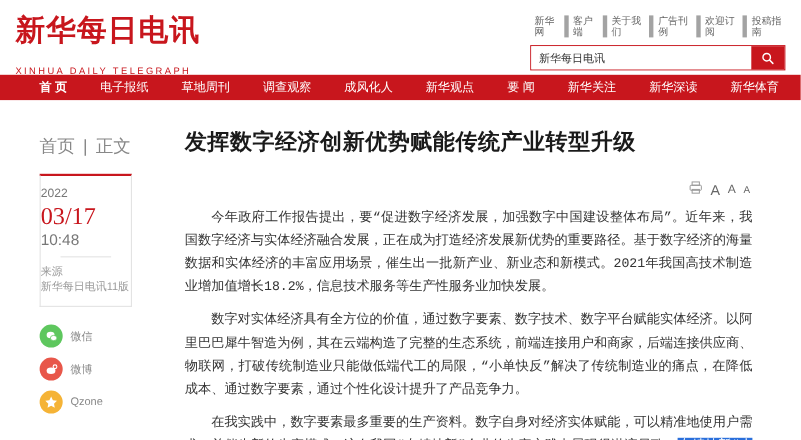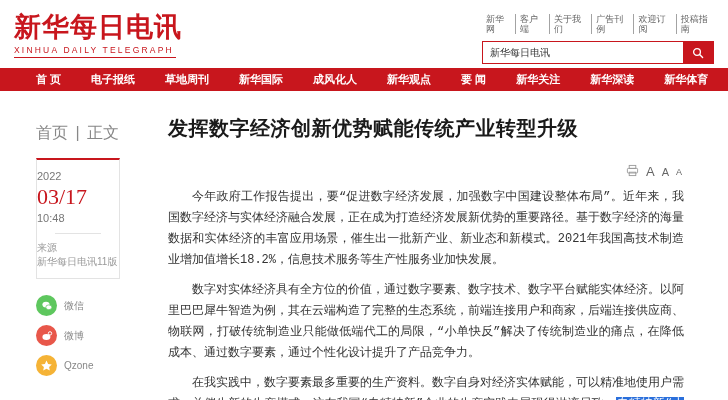--- a/index.html
+++ b/index.html
@@ -27,39 +27,39 @@
     font-size: 27px;
     font-weight: bold;
     letter-spacing: 1px;
     font-family: "Liberation Serif", serif;
     line-height: 30px;
   }
   .logo-en {
     color: #c8161d;
     font-size: 8.5px;
     letter-spacing: 2.2px;
-    margin-top: 3px;
+    margin-top: 17px;
     font-family: "Liberation Sans", sans-serif;
   }
   .logo-rule {
     width: 162px; height: 1px; background: #c8161d; margin-top: 2px;
   }
 
   .header-right { width: 232px; padding-top: 6px; }
   .top-links {
     display: flex;
     justify-content: flex-end;
     gap: 0px;
     font-size: 9px;
     color: #666;
     margin-bottom: 7px;
   }
   .top-links a {
     color: #666; text-decoration: none; padding: 0 4px;
-    border-right: 1px solid #a3a3a3;
+    border-right: 4px solid #a3a3a3;
     line-height: 10px;
   }
   .top-links a:last-child { border-right: none; padding-right: 0;}
   .search-box {
     display: flex;
     border: 1px solid #c8161d;
     height: 23px;
     align-items: stretch;
   }
   .search-box input {
@@ -81,21 +81,20 @@
     align-items: center;
     padding: 0 20px;
     gap: 8px;
   }
   .nav a {
     color: #fff;
     font-size: 11px;
     text-decoration: none;
     padding: 0 11px;
     white-space: nowrap;
-    font-weight: bold;
   }
   .nav a.first { font-weight: bold; padding-left: 16px; }
 
   
   .content { display: flex; padding-top: 10px; }
   .left-col {
     width: 150px;
     flex: none;
     padding-left: 36px;
     padding-top: 22px;
@@ -108,21 +107,21 @@
 
   .date-card {
     width: 84px;
     border: 1px solid #e3e3e3;
     border-top: 2px solid #c8161d;
     padding: 8px 0 9px 0;
     margin-top: 4px;
   }
   .date-year { font-size: 11px; color: #777; line-height: 16px;}
   .date-md { font-size: 22px; color: #c8161d; line-height: 26px; font-family:"Liberation Serif", serif;}
-  .date-time { font-size: 11px; color: #777; line-height: 16px;}
+  .date-time { font-size: 14px; color: #777; line-height: 16px;}
   .date-sep { width: 46px; height:1px; background:#e3e3e3; margin: 7px auto; }
   .date-src-label { font-size: 10px; color: #999; line-height: 14px;}
   .date-src { font-size: 10px; color: #999; line-height: 14px;}
 
   .share-list { margin-top: 16px; width: 96px; }
   .share-item { display: flex; align-items: center; margin-bottom: 9px; }
   .share-icon {
     width: 21px; height: 21px; border-radius: 50%;
     display: flex; align-items: center; justify-content: center;
     color: #fff; font-size: 10px; margin-right: 7px;
@@ -195,21 +194,21 @@
           </span>
         </button>
       </div>
     </div>
   </div>
 
   <div class="nav">
     <a href="#" class="first">首 页</a>
     <a href="#">电子报纸</a>
     <a href="#">草地周刊</a>
-    <a href="#">新华国际</a>
+    <a href="#">调查观察</a>
     <a href="#">成风化人</a>
     <a href="#">新华观点</a>
     <a href="#">要 闻</a>
     <a href="#">新华关注</a>
     <a href="#">新华深读</a>
     <a href="#">新华体育</a>
     <a href="#">新华财经</a>
     <a href="#">新华国际</a>
 
   </div>

